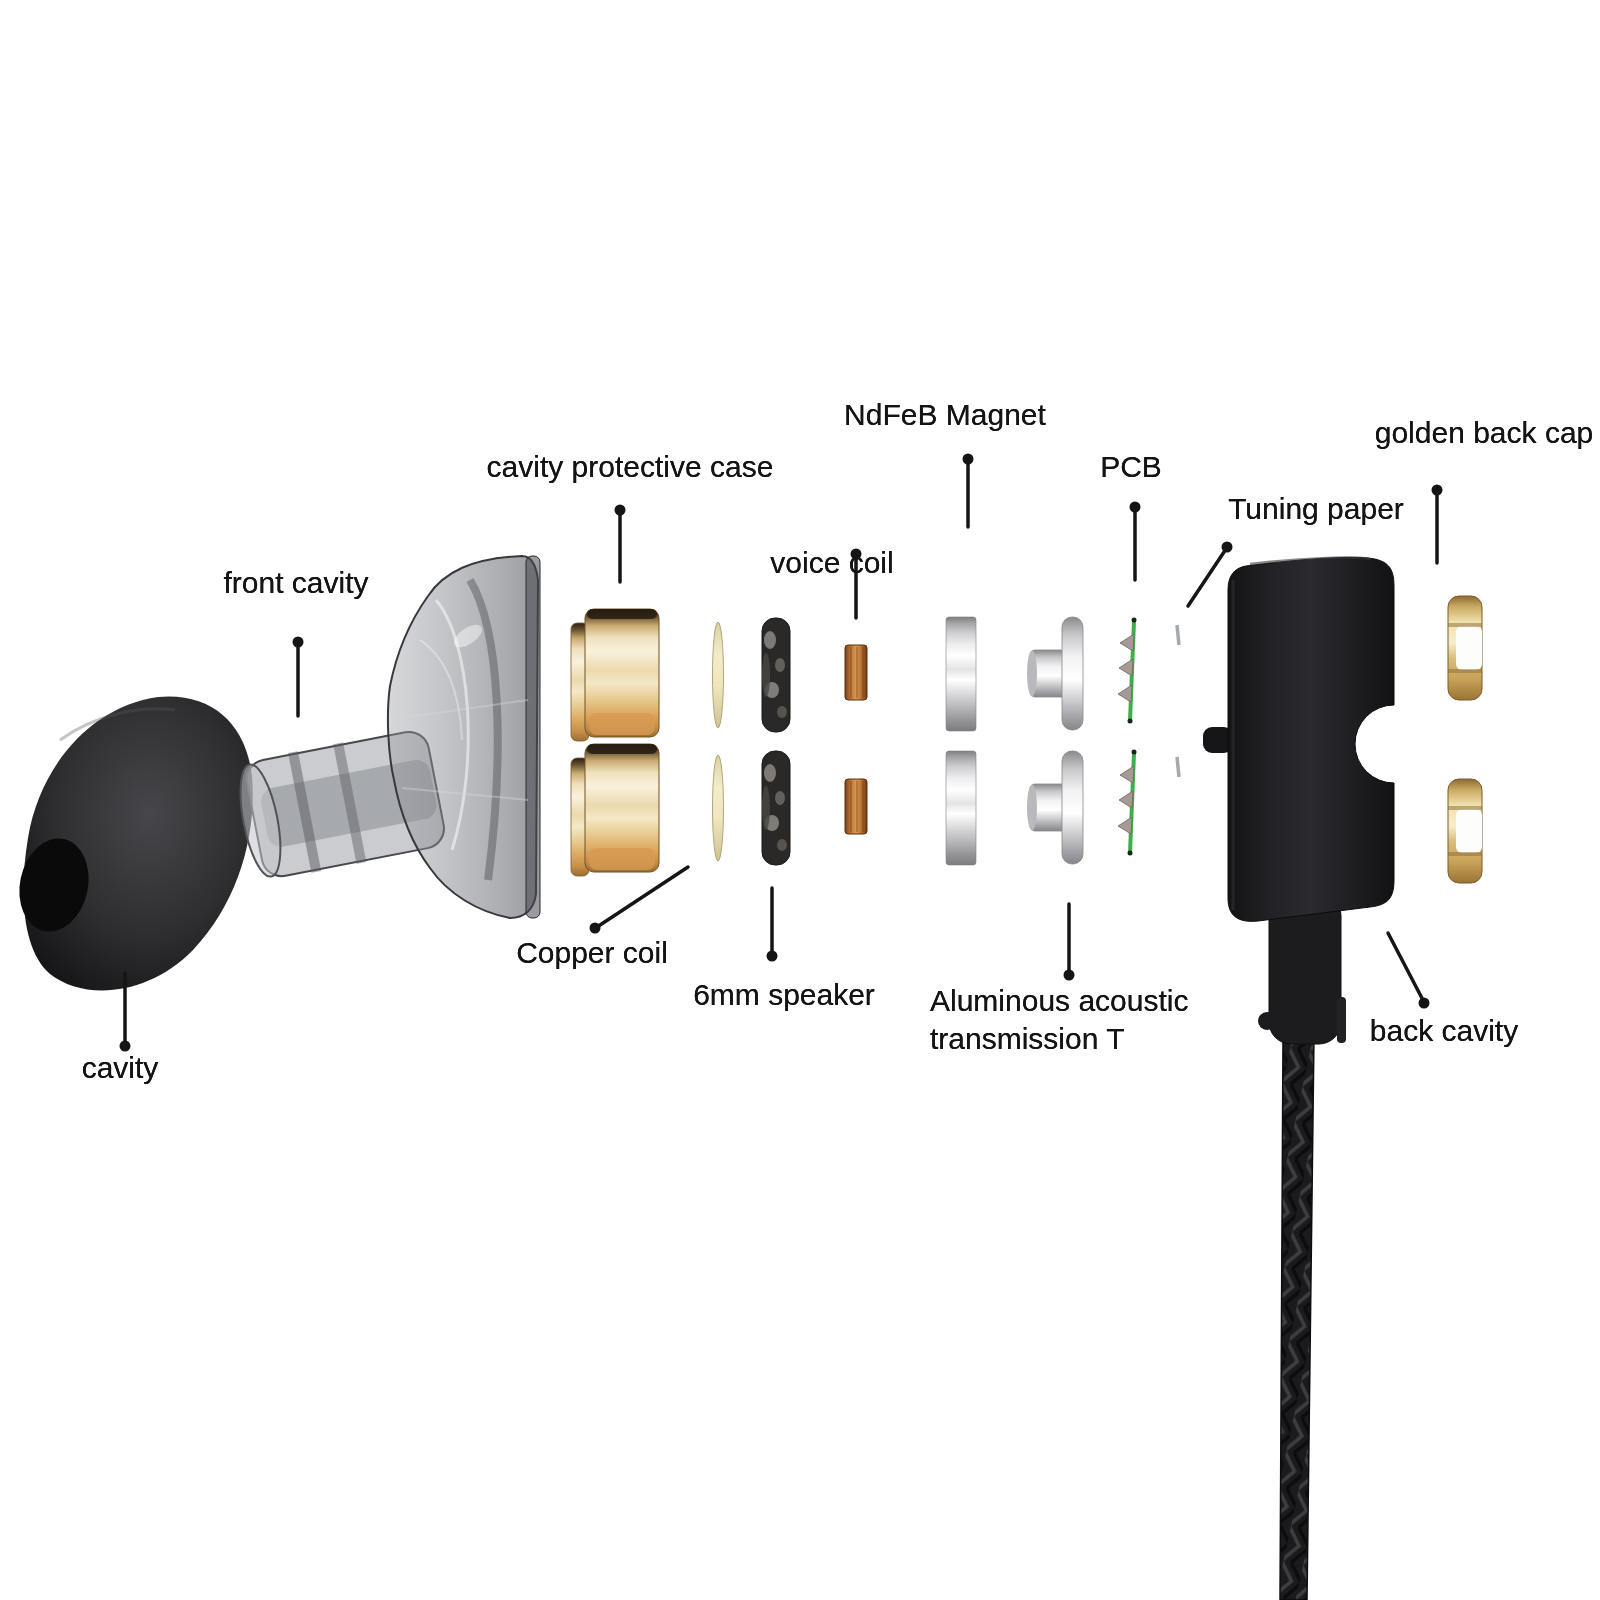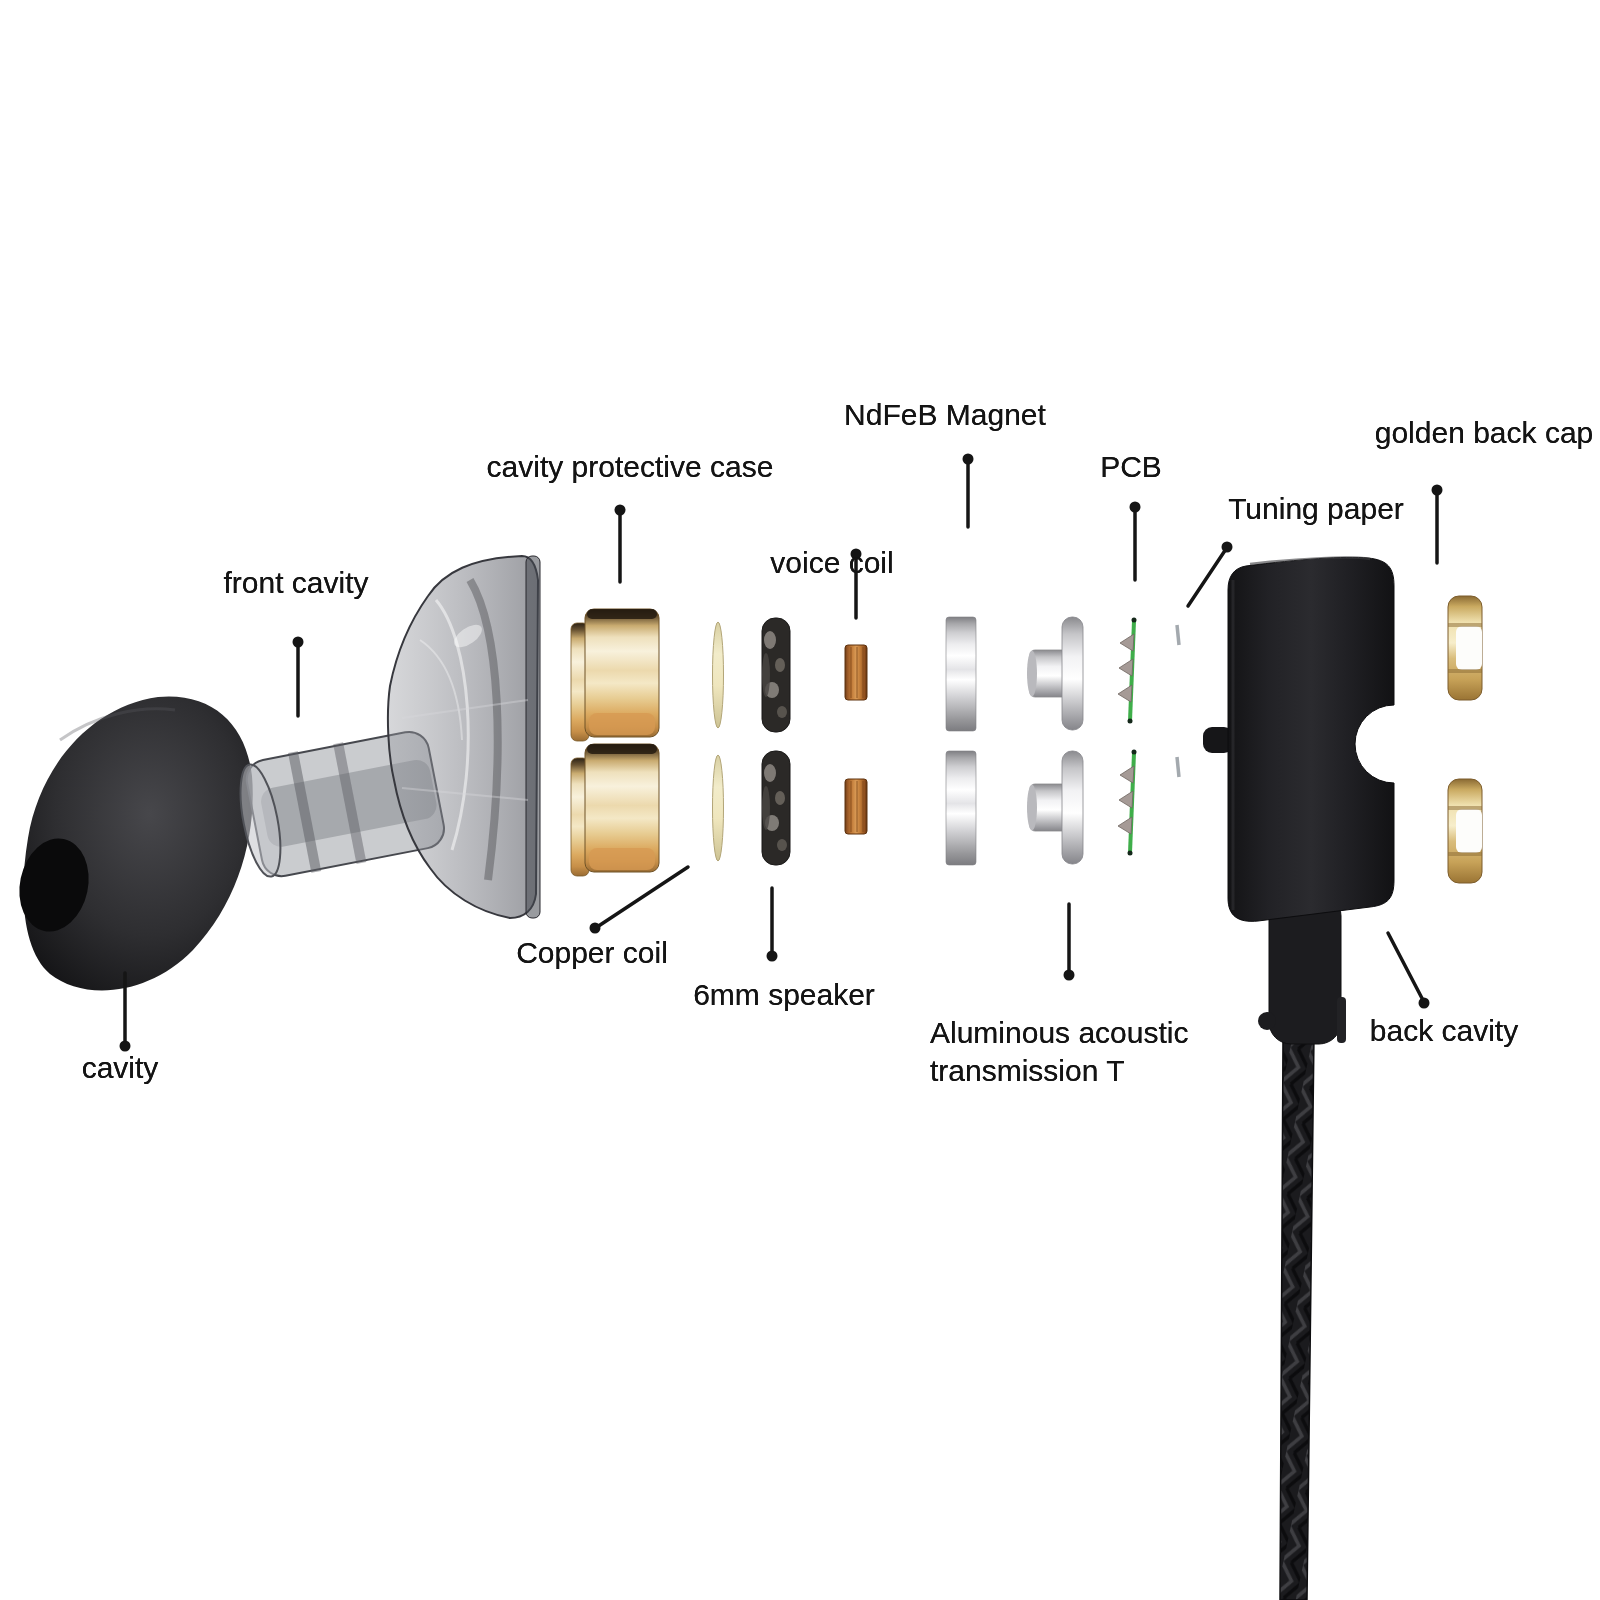--- a/index.html
+++ b/index.html
@@ -1,21 +1,21 @@
 <!DOCTYPE html>
 <html><head>
 <meta charset="utf-8">
 <style>
   html,body{margin:0;padding:0;background:#ffffff;}
   #canvas{position:relative;width:1600px;height:1600px;background:#ffffff;overflow:hidden;
           font-family:"Liberation Sans", sans-serif;}
   #art{position:absolute;left:0;top:0;}
   .lbl{position:absolute;font-size:30px;color:#141414;white-space:nowrap;
        text-shadow:0 0 0.5px #141414;transform:translateX(-50%);}
-  .lbl.leftalign{transform:none;margin-top:32px;}
+  .lbl.leftalign{transform:none;}
   .lbl .ln{line-height:38px;}
   #logo{position:absolute;left:1215px;top:35px;width:340px;height:210px;}
   #logo svg{position:absolute;left:0;top:0;}
   .brand{position:absolute;font-weight:bold;color:#3b3b3d;transform-origin:left top;
          transform:scaleX(0.8);letter-spacing:2px;}
   #brand1{left:210px;top:61px;font-size:50px;}
   #brand2{left:210px;top:108px;font-size:43px;}
 </style>
 </head>
 <body>

